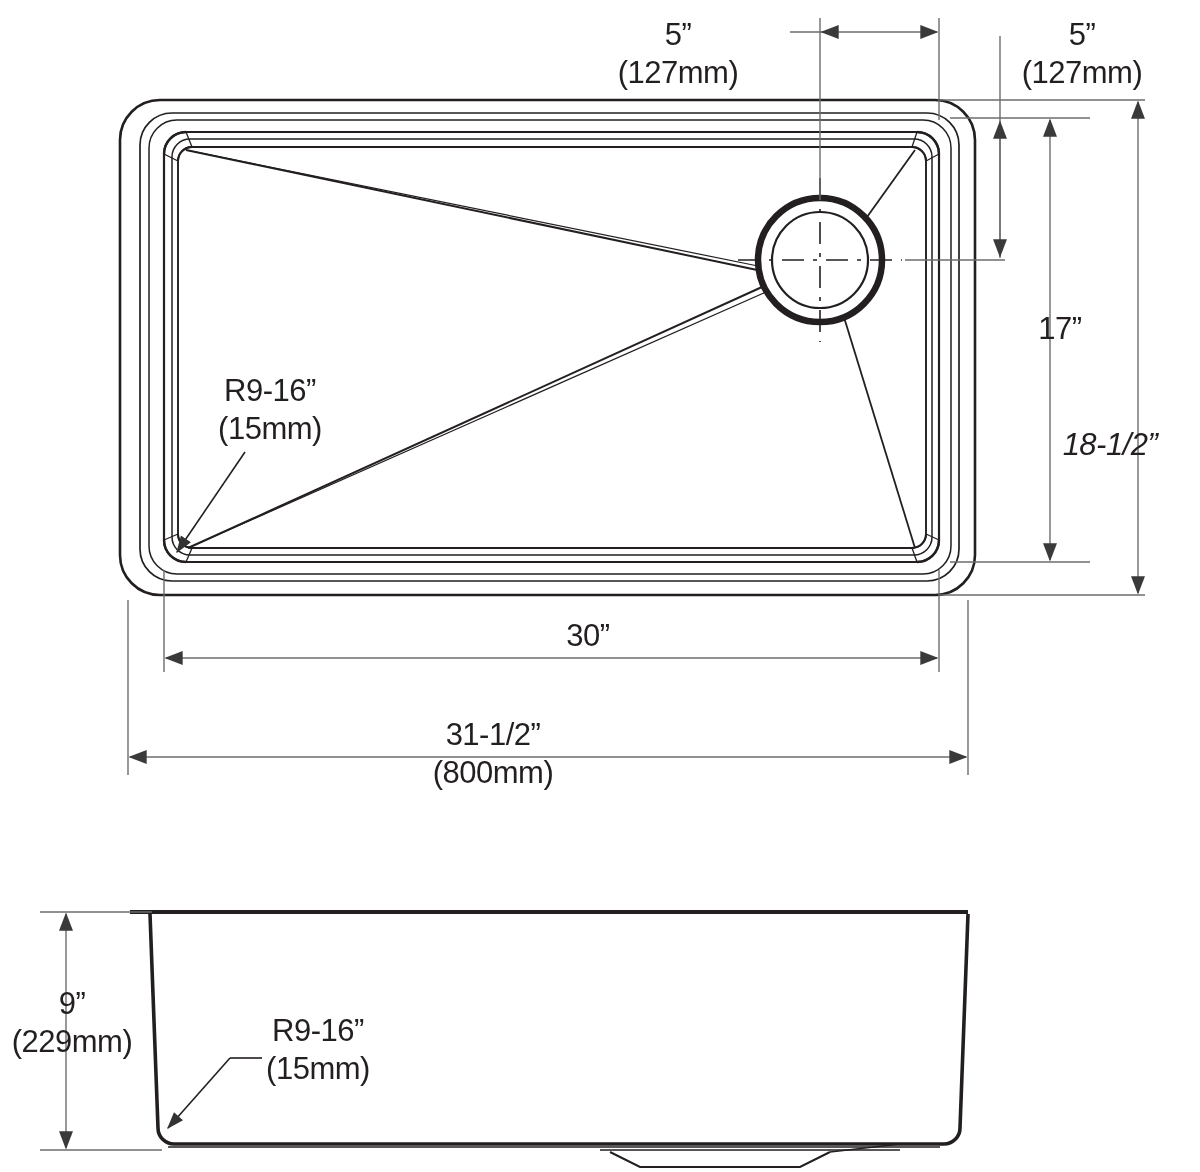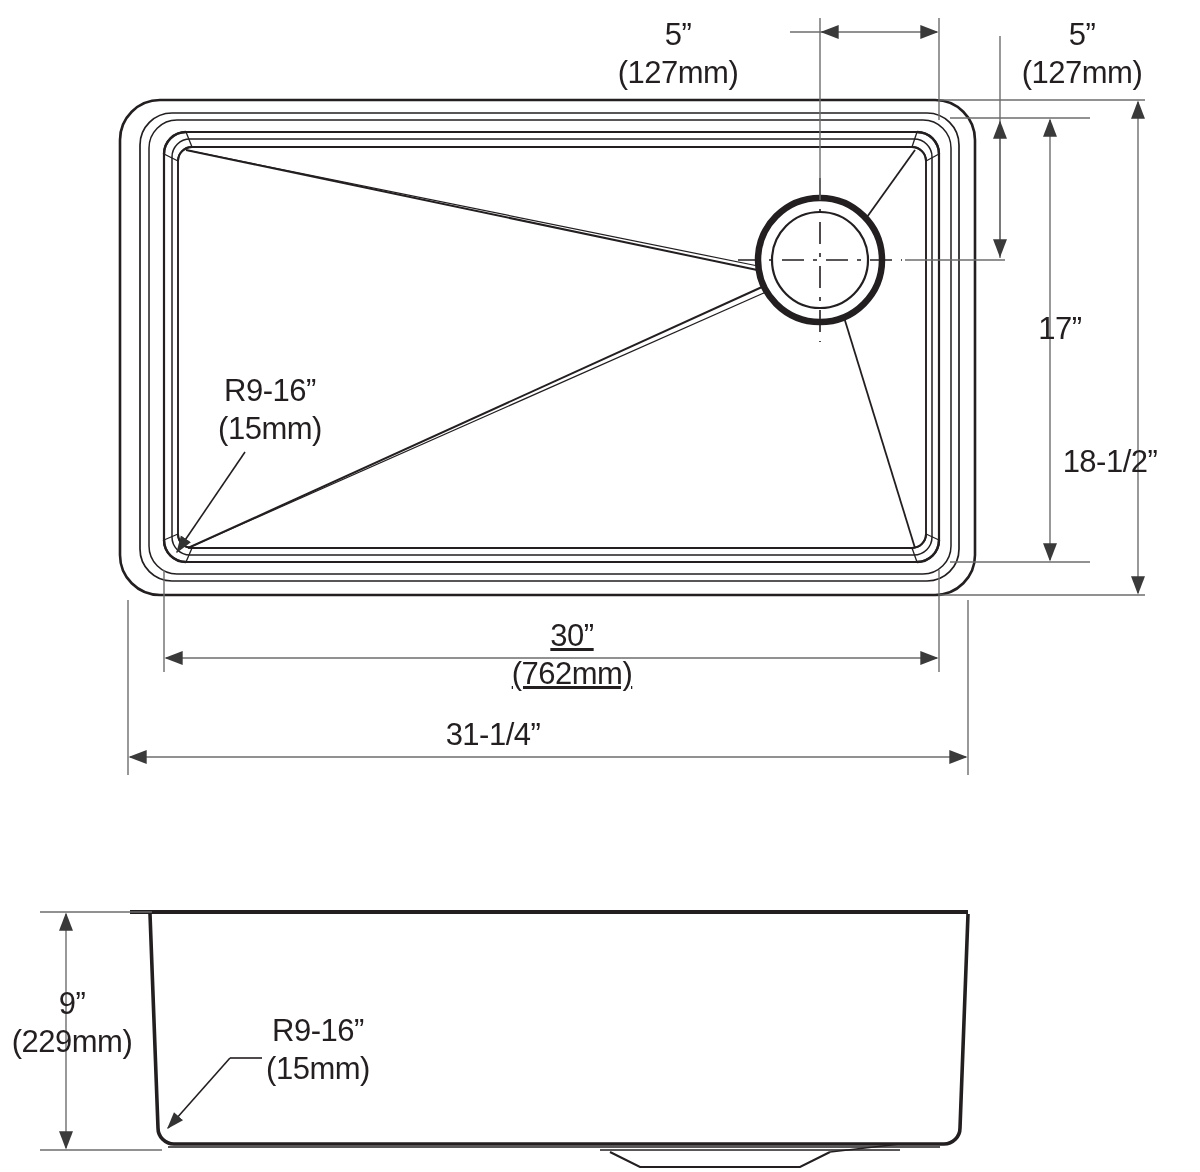--- a/index.html
+++ b/index.html
@@ -179,36 +179,36 @@
 
   <div class="dim-label" style="left:982px; top:16px; width:200px;">
     <span>5”</span>
     <span>(127mm)</span>
   </div>
 
   <div class="dim-label" style="left:980px; top:310px; width:160px;">
     <span>17”</span>
   </div>
 
-  <div class="dim-label" style="left:1020px; top:443px; width:180px;">
+  <div class="dim-label" style="left:1020px; top:426px; width:180px;font-style:italic;">
     <span>18-1/2”</span>
   </div>
 
   <div class="dim-label" style="left:190px; top:372px; width:160px;">
     <span>R9-16”</span>
     <span>(15mm)</span>
   </div>
 
-  <div class="dim-label" style="left:482px; top:617px; width:180px;text-decoration:underline;">
+  <div class="dim-label" style="left:498px; top:617px; width:180px;">
     <span>30”</span>
-    <span>(762mm)</span>
   </div>
 
   <div class="dim-label" style="left:388px; top:716px; width:210px;">
-    <span>31-1/4”</span>
+    <span>31-1/2”</span>
+    <span>(800mm)</span>
   </div>
 
   <div class="dim-label" style="left:-8px; top:985px; width:160px;">
     <span>9”</span>
     <span>(229mm)</span>
   </div>
 
   <div class="dim-label" style="left:228px; top:1012px; width:180px;">
     <span>R9-16”</span>
     <span>(15mm)</span>

